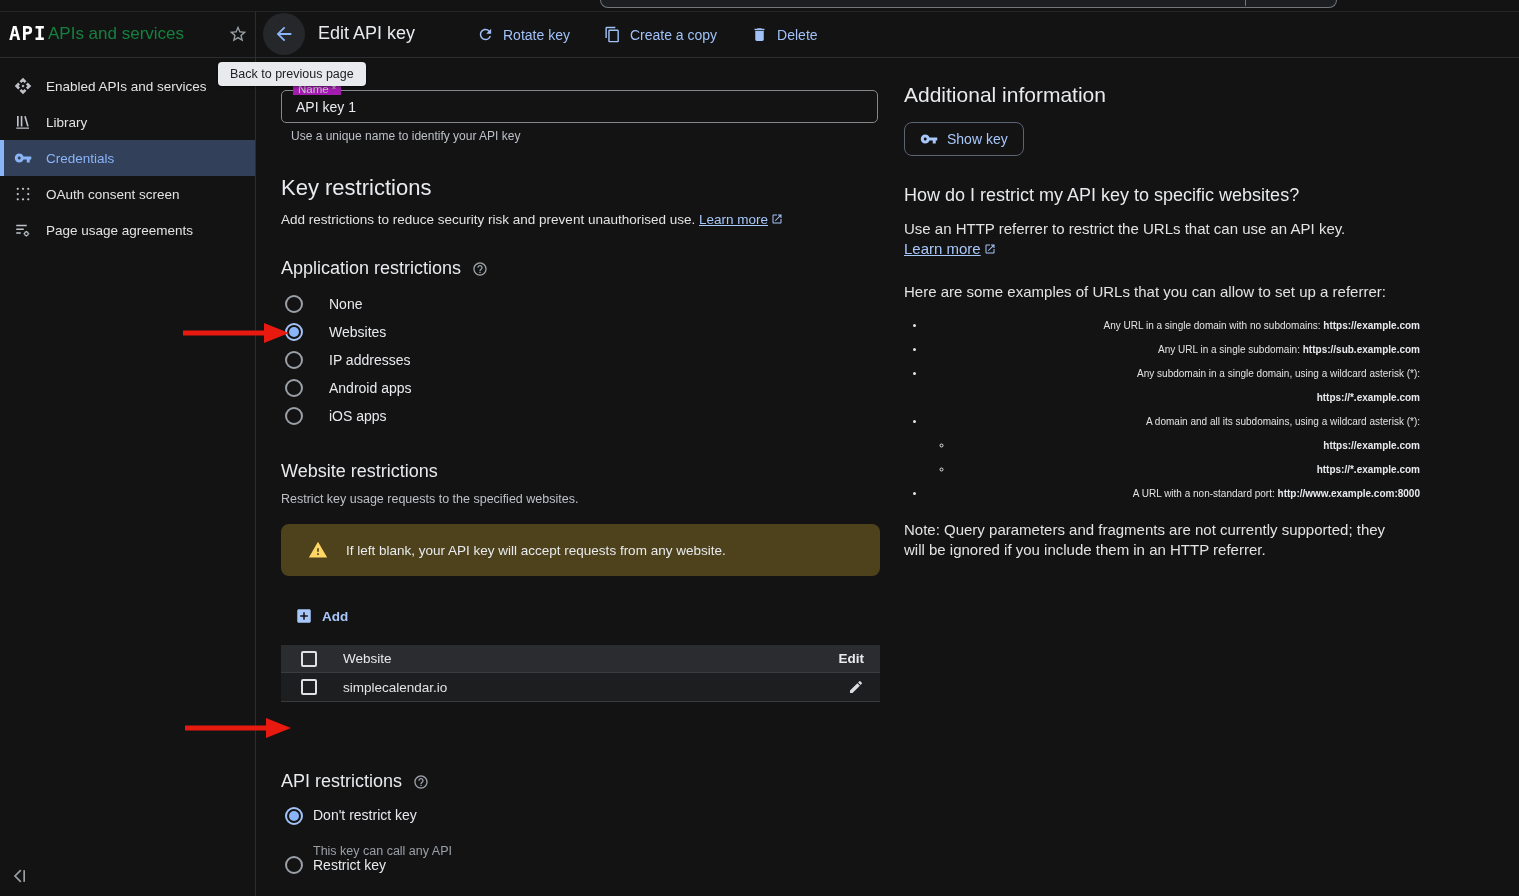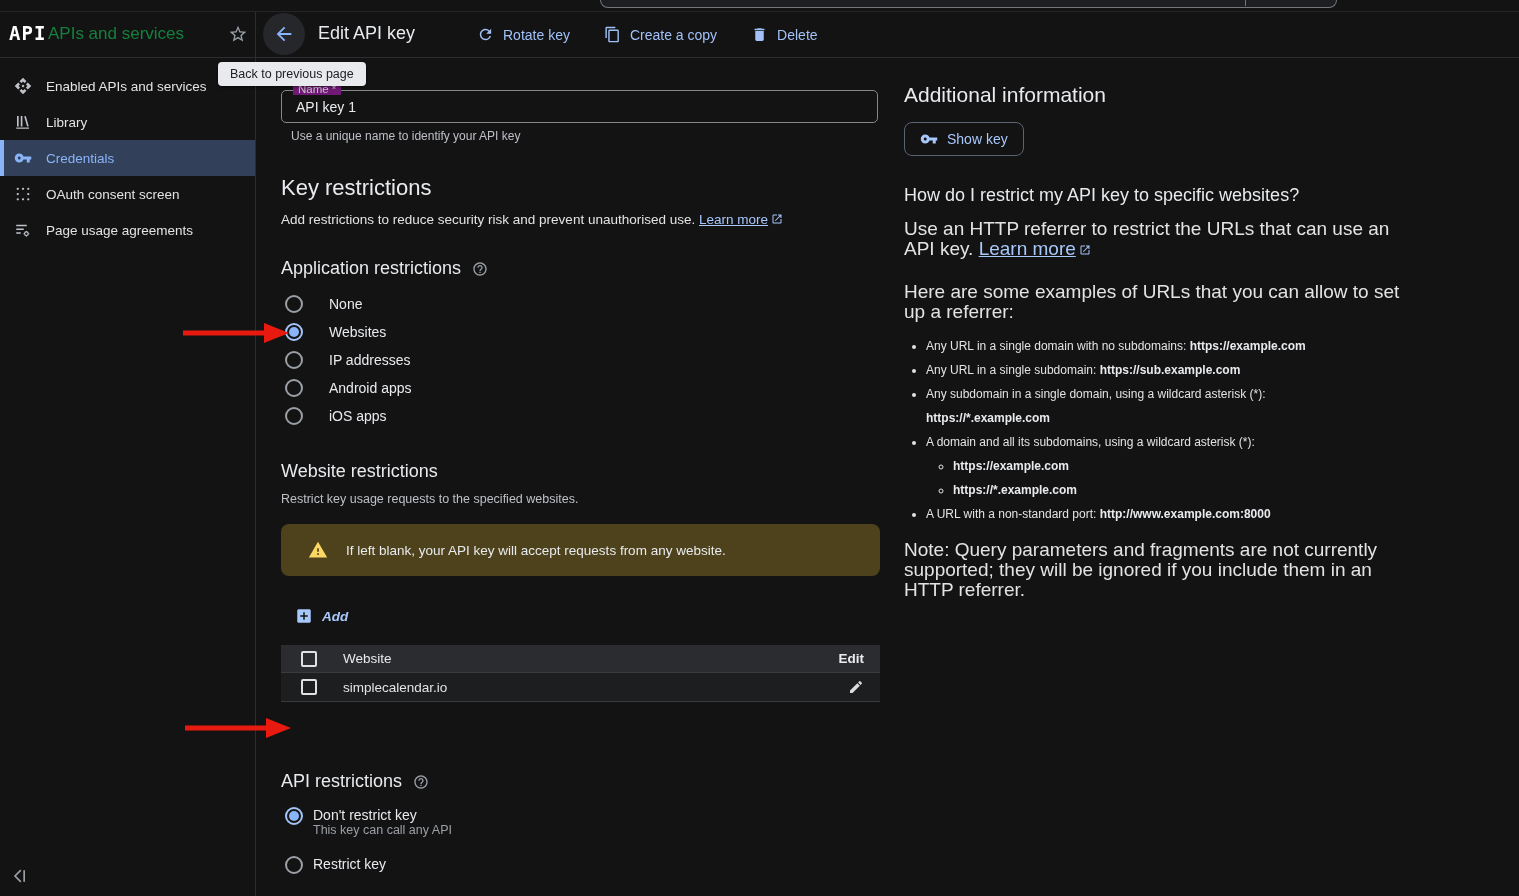--- a/index.html
+++ b/index.html
@@ -38,21 +38,21 @@
     padding-left:14px;gap:14px;font-size:13.5px;color:#e3e3e3;cursor:pointer;}
   .side-item .si{width:18px;height:18px;flex:0 0 18px;}
   .side-item.selected{background:#32405a;color:#8ab4f8;}
   .side-item.selected::before{content:"";position:absolute;left:0;top:0;width:4px;height:36px;background:#8ab4f8;}
   .collapse-btn{position:absolute;left:10px;top:866px;width:20px;height:20px;}
 
   
   .main{position:absolute;left:256px;top:57px;width:624px;height:839px;}
   .name-field{position:absolute;left:25px;top:33px;width:597px;height:33px;
     border:1px solid #84888d;border-radius:5px;}
-  .name-label{position:absolute;left:11px;top:-8px;background:#701a75;padding:0 5px;
+  .name-label{position:absolute;left:11px;top:-8px;background:#a21caf;padding:0 5px;
     font-size:11.5px;color:#c4c7c5;}
   .name-input{width:100%;height:100%;background:transparent;border:none;outline:none;
     color:#e8eaed;font-size:14px;font-weight:500;padding:0 14px;font-family:inherit;}
   .name-helper{position:absolute;left:35px;top:72px;font-size:12px;color:#bdc1c6;}
   .h1{position:absolute;left:25px;font-size:22px;font-weight:400;color:#e8eaed;}
   .h2m{position:absolute;left:25px;font-size:18px;font-weight:400;color:#e8eaed;
     display:flex;align-items:center;gap:11px;}
   .p-main{position:absolute;left:25px;font-size:13.5px;color:#e3e3e3;}
   .p-sub{position:absolute;left:25px;font-size:12.5px;color:#bdc1c6;}
   .link{color:#a8c7fa;text-decoration:underline;cursor:pointer;white-space:nowrap;}
@@ -63,56 +63,56 @@
   .radio{width:18px;height:18px;border:2px solid #9aa0a6;border-radius:50%;position:relative;flex:0 0 18px;}
   .radio.checked{border-color:#a3c3f7;}
   .radio.checked::after{content:"";position:absolute;inset:2px;border-radius:50%;background:#8ab4f8;}
   .radio-label{font-size:14px;color:#e8eaed;}
 
   .warning{position:absolute;left:25px;top:467px;width:599px;height:52px;background:#4d421c;
     border-radius:8px;display:flex;align-items:center;padding-left:27px;}
   .warning-text{margin-left:18px;font-size:13.5px;color:#e8eaed;}
 
   .add-row{position:absolute;left:39px;top:550px;display:flex;align-items:center;gap:9px;cursor:pointer;}
-  .add-label{color:#a8c7fa;font-size:13.5px;font-weight:600;font-style:italic;}
+  .add-label{color:#a8c7fa;font-size:13.5px;font-weight:600;}
 
   .filter-table{position:absolute;left:25px;top:588px;width:599px;}
   .filter-row{height:38px;border-top:1px solid #3a3b3e;display:flex;align-items:center;padding:0 16px 0 20px;gap:12px;}
   .filter-label{font-size:13.5px;font-weight:700;color:#e8eaed;}
   .filter-input{flex:1;background:transparent;border:none;outline:none;color:#e8eaed;
     font-size:13.5px;font-family:inherit;margin-left:4px;}
   .filter-input::placeholder{color:#9aa0a6;}
   .thead{height:28px;background:#2b2c2f;border-bottom:1px solid #3a3b3e;display:flex;align-items:center;
     padding:0 16px 0 20px;}
   .trow{height:29px;background:#1d1e20;border-bottom:1px solid #3a3b3e;display:flex;align-items:center;
     padding:0 16px 0 20px;}
   .checkbox{width:16px;height:16px;border:2px solid #dfe1e5;border-radius:2px;flex:0 0 16px;cursor:pointer;}
   .cell-website{margin-left:26px;font-size:13.5px;}
   .thead .cell-website{font-weight:400;color:#e8eaed;}
   .trow .cell-website{color:#e3e3e3;}
   .cell-edit{margin-left:auto;font-size:13.5px;font-weight:700;color:#e8eaed;}
 
   .api-option{position:absolute;left:29px;display:flex;gap:10px;}
-  .api-option .texts{display:flex;flex-direction:column;gap:0;}
+  .api-option .texts{display:flex;flex-direction:column;gap:21px;justify-content:center;}
   .api-sub{font-size:12.5px;color:#9aa0a6;}
 
   
   .info{position:absolute;left:904px;top:57px;width:516px;}
   .info-title{margin:26px 0 0;font-size:21px;font-weight:400;color:#e8eaed;}
   .show-key-btn{margin-top:15px;height:34px;display:inline-flex;align-items:center;gap:9px;
     padding:0 15px;border:1px solid #5a6473;border-radius:8px;background:none;cursor:pointer;
     color:#a8c7fa;font-size:14px;font-weight:500;font-family:inherit;}
   .creation-row{margin-top:30px;width:366px;display:flex;justify-content:space-between;align-items:center;
     padding:7px 0;border-top:1px solid #3c4043;border-bottom:1px solid #3c4043;font-size:13.5px;}
   .creation-label{font-weight:700;color:#e8eaed;}
   .creation-value{color:#e3e3e3;}
   .faq-title{margin:29px 0 0;font-size:18px;font-weight:400;color:#e8eaed;}
-  .faq-p{margin:13px 0 0;font-size:19px;color:#e3e3e3;line-height:20px;max-width:510px;}
+  .faq-p{margin:13px 0 0;font-size:15px;color:#e3e3e3;line-height:20px;max-width:510px;}
   .faq-examples{margin-top:23px;}
-  .faq-list{margin:12px 0 0;padding-left:22px;font-size:12px;color:#e3e3e3;}
+  .faq-list{margin:12px 0 0;padding-left:22px;font-size:10px;color:#e3e3e3;text-align:right;}
   .faq-list>li{line-height:24px;}
   .faq-list b{color:#e8eaed;}
   .url-block{display:block;}
   .sub-list{list-style:circle;padding-left:27px;margin:0;}
   .faq-note{margin-top:14px;max-width:500px;}
 
   
   .arrow{position:absolute;z-index:50;}
 </style>
 </head>

